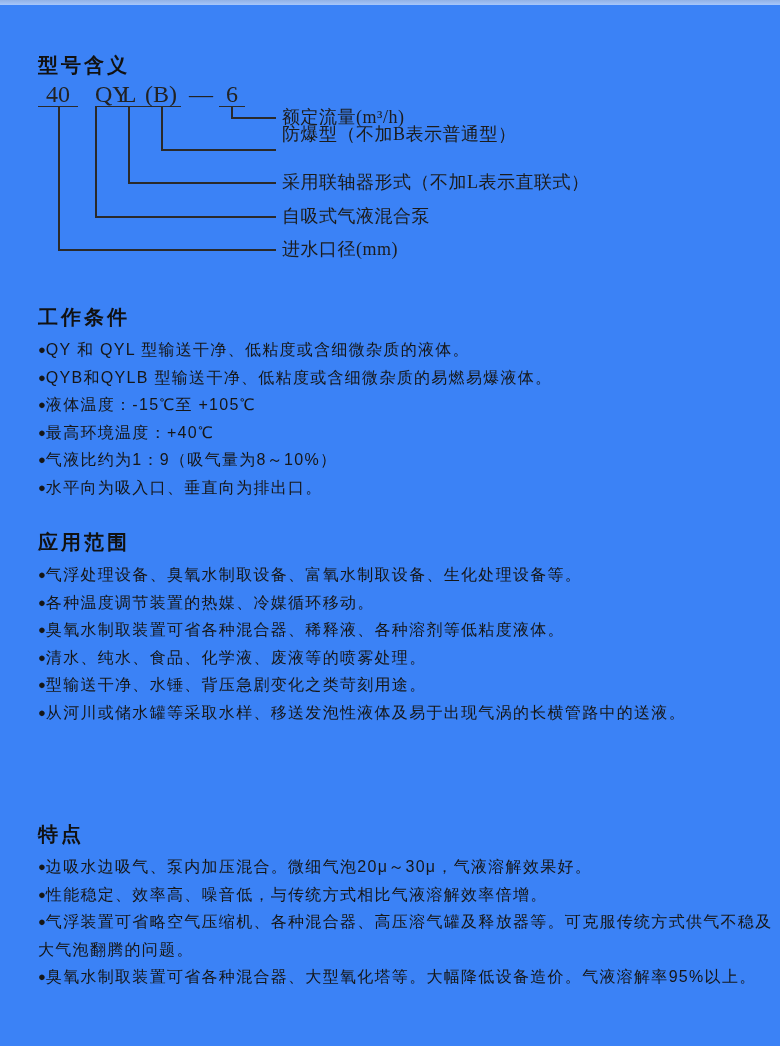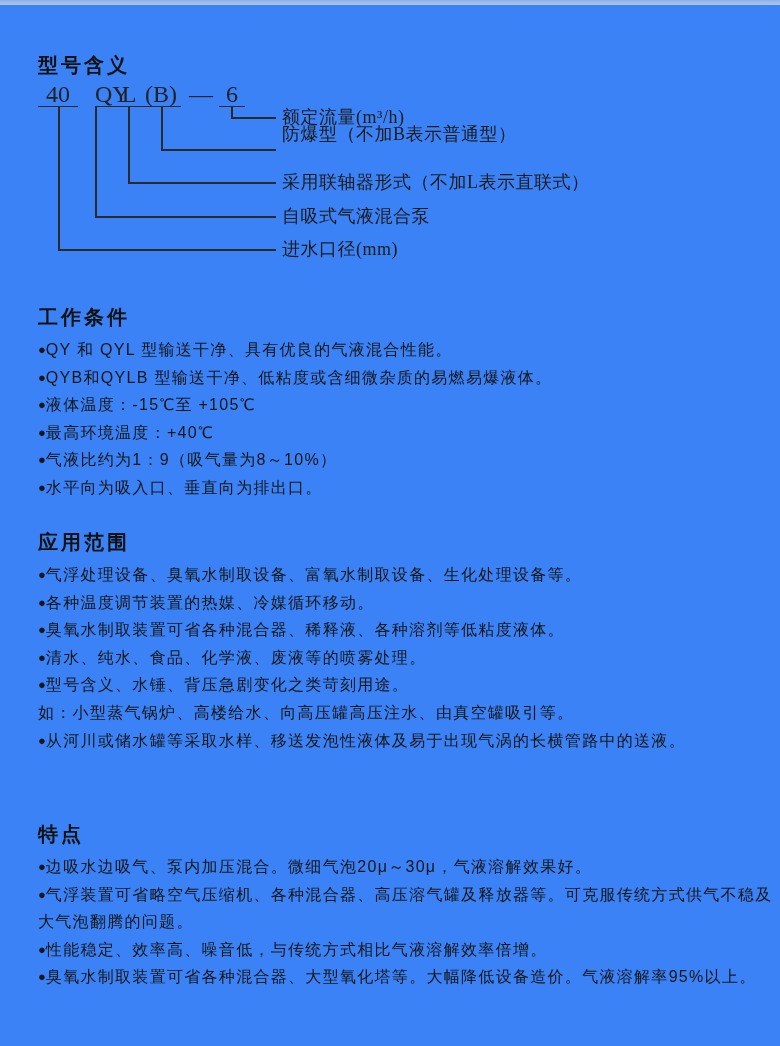--- a/index.html
+++ b/index.html
@@ -76,21 +76,21 @@
     <div class="dlabel" style="top:107px;">额定流量(m³/h)</div>
     <div class="dlabel" style="top:124px;">防爆型（不加B表示普通型）</div>
     <div class="dlabel" style="top:172px;">采用联轴器形式（不加L表示直联式）</div>
     <div class="dlabel" style="top:206px;">自吸式气液混合泵</div>
     <div class="dlabel" style="top:239px;">进水口径(mm)</div>
   </div>
 
   <h2 class="sec-title" style="top:304px;">工作条件</h2>
   <div class="blist" style="top:336px;">
 
-      <div class="bline"><span class="marker">●</span><span>QY 和 QYL 型输送干净、具有优良的气液混合性能。</span></div>
+      <div class="bline"><span class="marker">●</span><span>QY 和 QYL 型输送干净、低粘度或含细微杂质的液体。</span></div>
 
       <div class="bline"><span class="marker">●</span><span>QYB和QYLB 型输送干净、低粘度或含细微杂质的易燃易爆液体。</span></div>
 
       <div class="bline"><span class="marker">●</span><span>液体温度：-15℃至 +105℃</span></div>
 
       <div class="bline"><span class="marker">●</span><span>最高环境温度：+40℃</span></div>
 
       <div class="bline"><span class="marker">●</span><span>气液比约为1：9（吸气量为8～10%）</span></div>
 
       <div class="bline"><span class="marker">●</span><span>水平向为吸入口、垂直向为排出口。</span></div>
@@ -101,33 +101,32 @@
 
       <div class="bline"><span class="marker">●</span><span>气浮处理设备、臭氧水制取设备、富氧水制取设备、生化处理设备等。</span></div>
 
       <div class="bline"><span class="marker">●</span><span>各种温度调节装置的热媒、冷媒循环移动。</span></div>
 
 
       <div class="bline"><span class="marker">●</span><span>臭氧水制取装置可省各种混合器、稀释液、各种溶剂等低粘度液体。</span></div>
 
       <div class="bline"><span class="marker">●</span><span>清水、纯水、食品、化学液、废液等的喷雾处理。</span></div>
 
-      <div class="bline"><span class="marker">●</span><span>型号含义、水锤、背压急剧变化之类苛刻用途。</span></div>
+      <div class="bline"><span class="marker">●</span><span>型输送干净、水锤、背压急剧变化之类苛刻用途。</span></div>
 
-      <div class="bline"><span class="marker"></span><span>如：小型蒸气锅炉、高楼给水、向高压罐高压注水、由真空罐吸引等。</span></div>
 
       <div class="bline"><span class="marker">●</span><span>从河川或储水罐等采取水样、移送发泡性液体及易于出现气涡的长横管路中的送液。</span></div>
     </div>
 
   <h2 class="sec-title" style="top:821px;">特点</h2>
   <div class="blist" style="top:853px;">
 
       <div class="bline"><span class="marker">●</span><span>边吸水边吸气、泵内加压混合。微细气泡20μ～30μ，气液溶解效果好。</span></div>
 
+      <div class="bline"><span class="marker">●</span><span>性能稳定、效率高、噪音低，与传统方式相比气液溶解效率倍增。</span></div>
+
       <div class="bline"><span class="marker">●</span><span>气浮装置可省略空气压缩机、各种混合器、高压溶气罐及释放器等。可克服传统方式供气不稳及大气泡翻腾的问题。</span></div>
-
-      <div class="bline"><span class="marker">●</span><span>性能稳定、效率高、噪音低，与传统方式相比气液溶解效率倍增。</span></div>
 
       <div class="bline"><span class="marker">●</span><span>臭氧水制取装置可省各种混合器、大型氧化塔等。大幅降低设备造价。气液溶解率95%以上。</span></div>
 
     </div>
 
 </div>
 
 </body></html>

